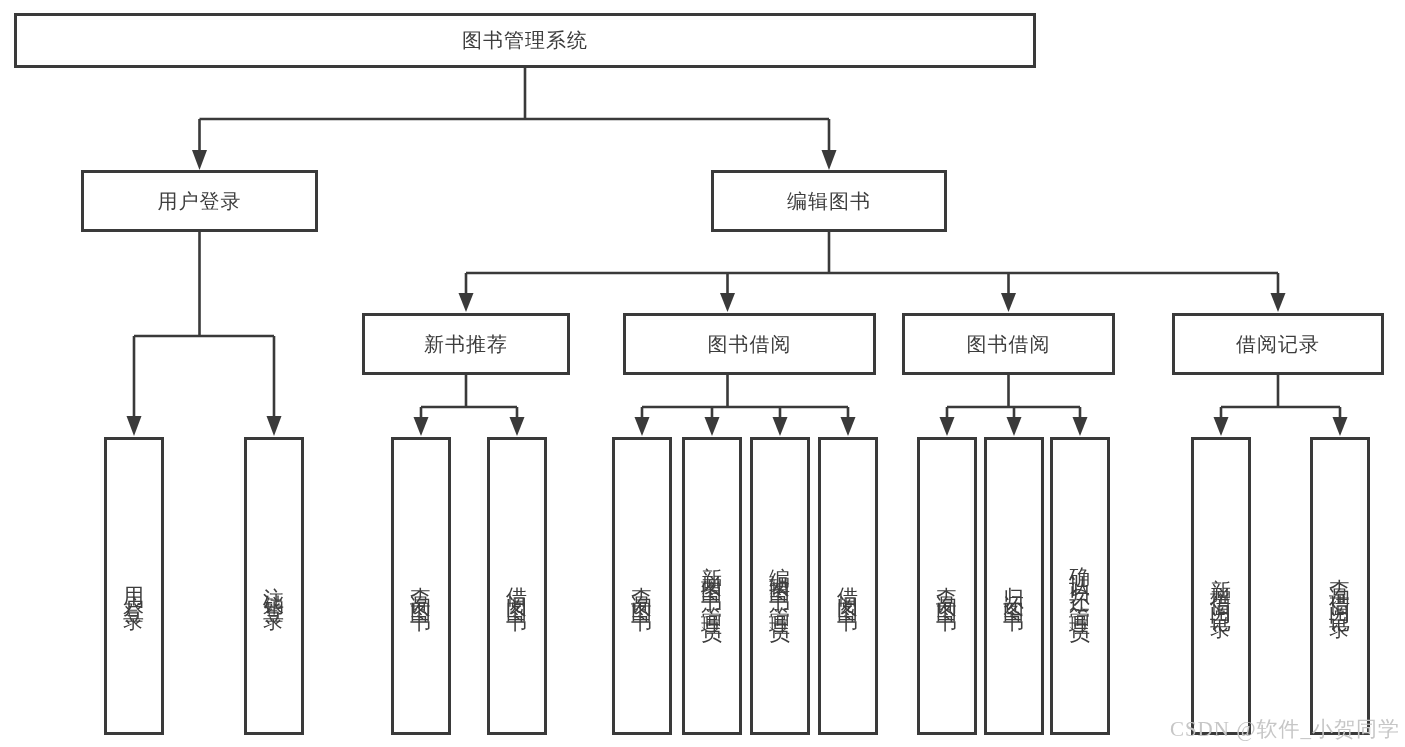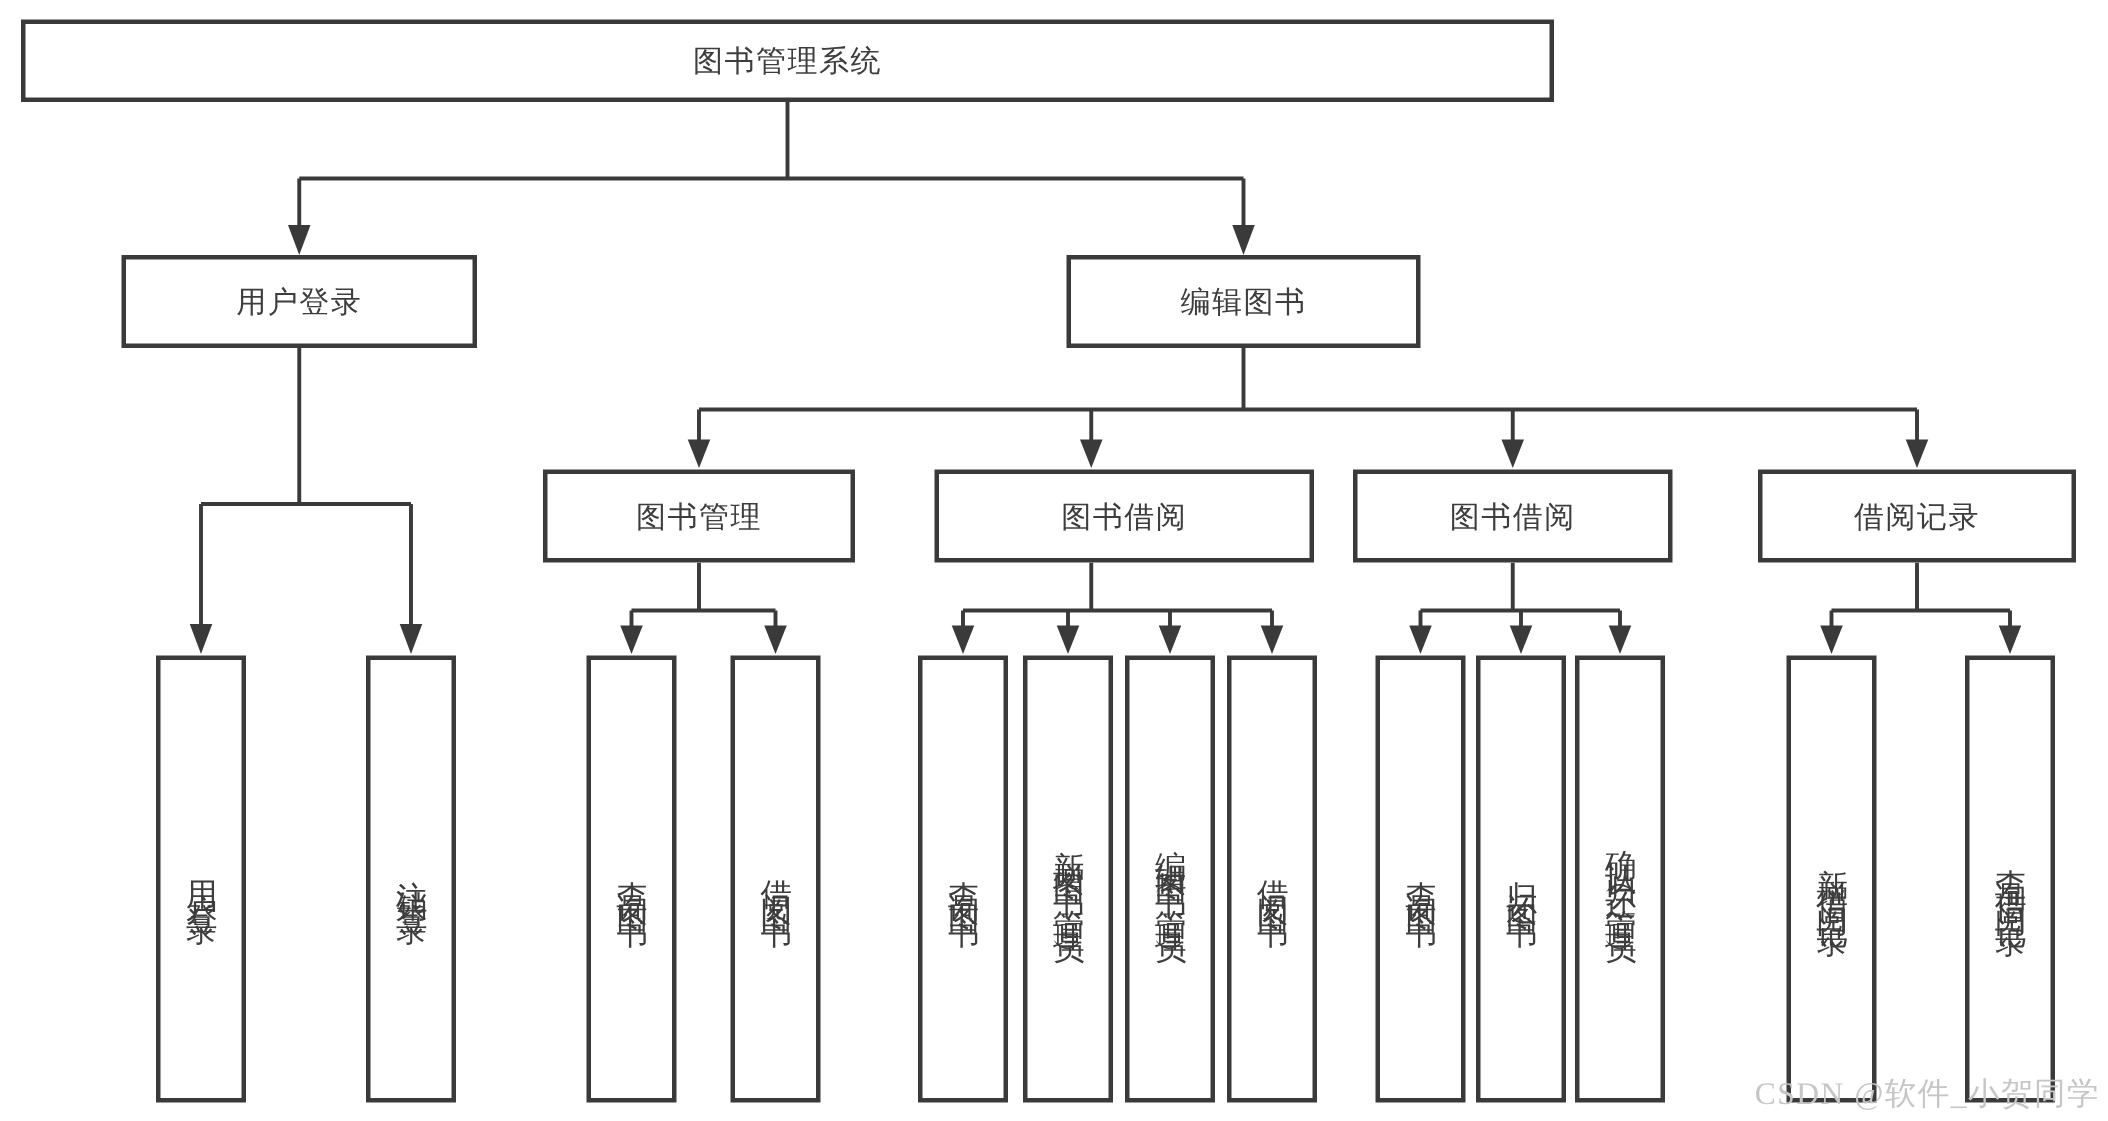--- a/index.html
+++ b/index.html
@@ -108,21 +108,21 @@
   </div>
 
   <div class="hbox" style="left:81px;top:170px;width:237px;height:62px">
     <span>用户登录</span>
   </div>
   <div class="hbox" style="left:711px;top:170px;width:236px;height:62px">
     <span>编辑图书</span>
   </div>
 
   <div class="hbox" style="left:362px;top:313px;width:208px;height:62px">
-    <span>图书管理</span>
+    <span>新书推荐</span>
   </div>
   <div class="hbox" style="left:623px;top:313px;width:253px;height:62px">
     <span>图书借阅</span>
   </div>
   <div class="hbox" style="left:902px;top:313px;width:213px;height:62px">
     <span>图书借阅</span>
   </div>
   <div class="hbox" style="left:1172px;top:313px;width:212px;height:62px">
     <span>借阅记录</span>
   </div>

